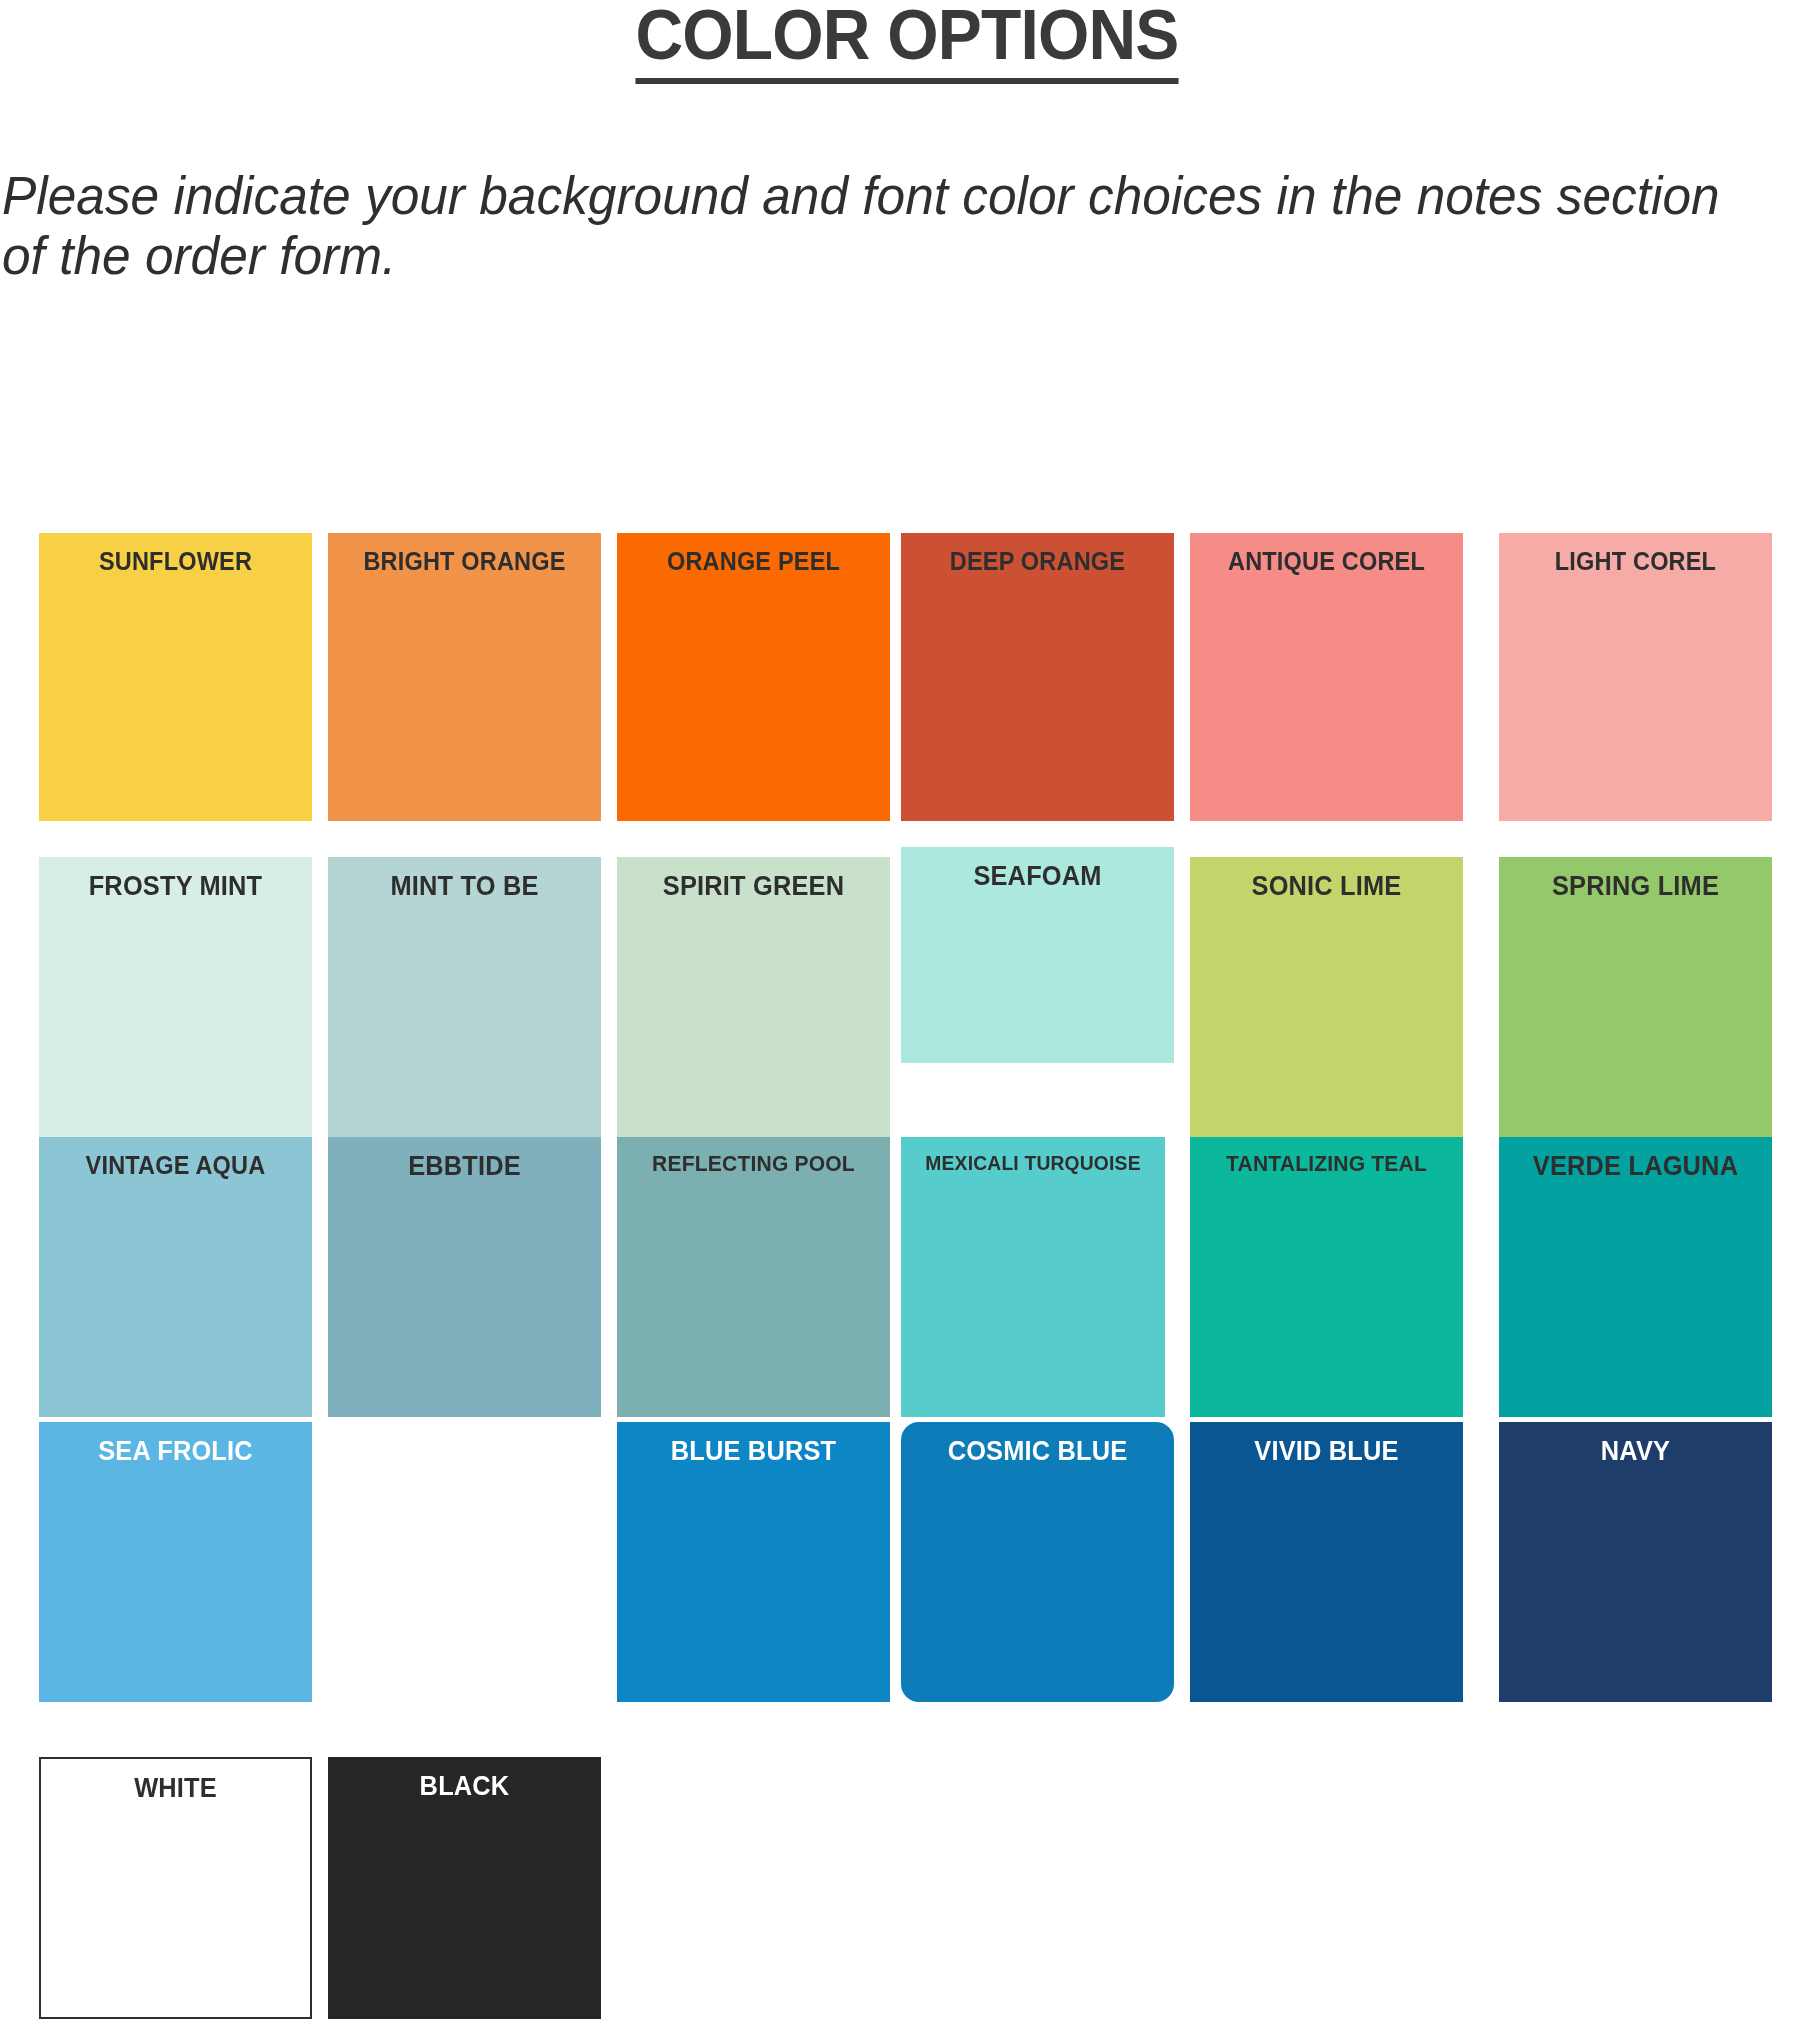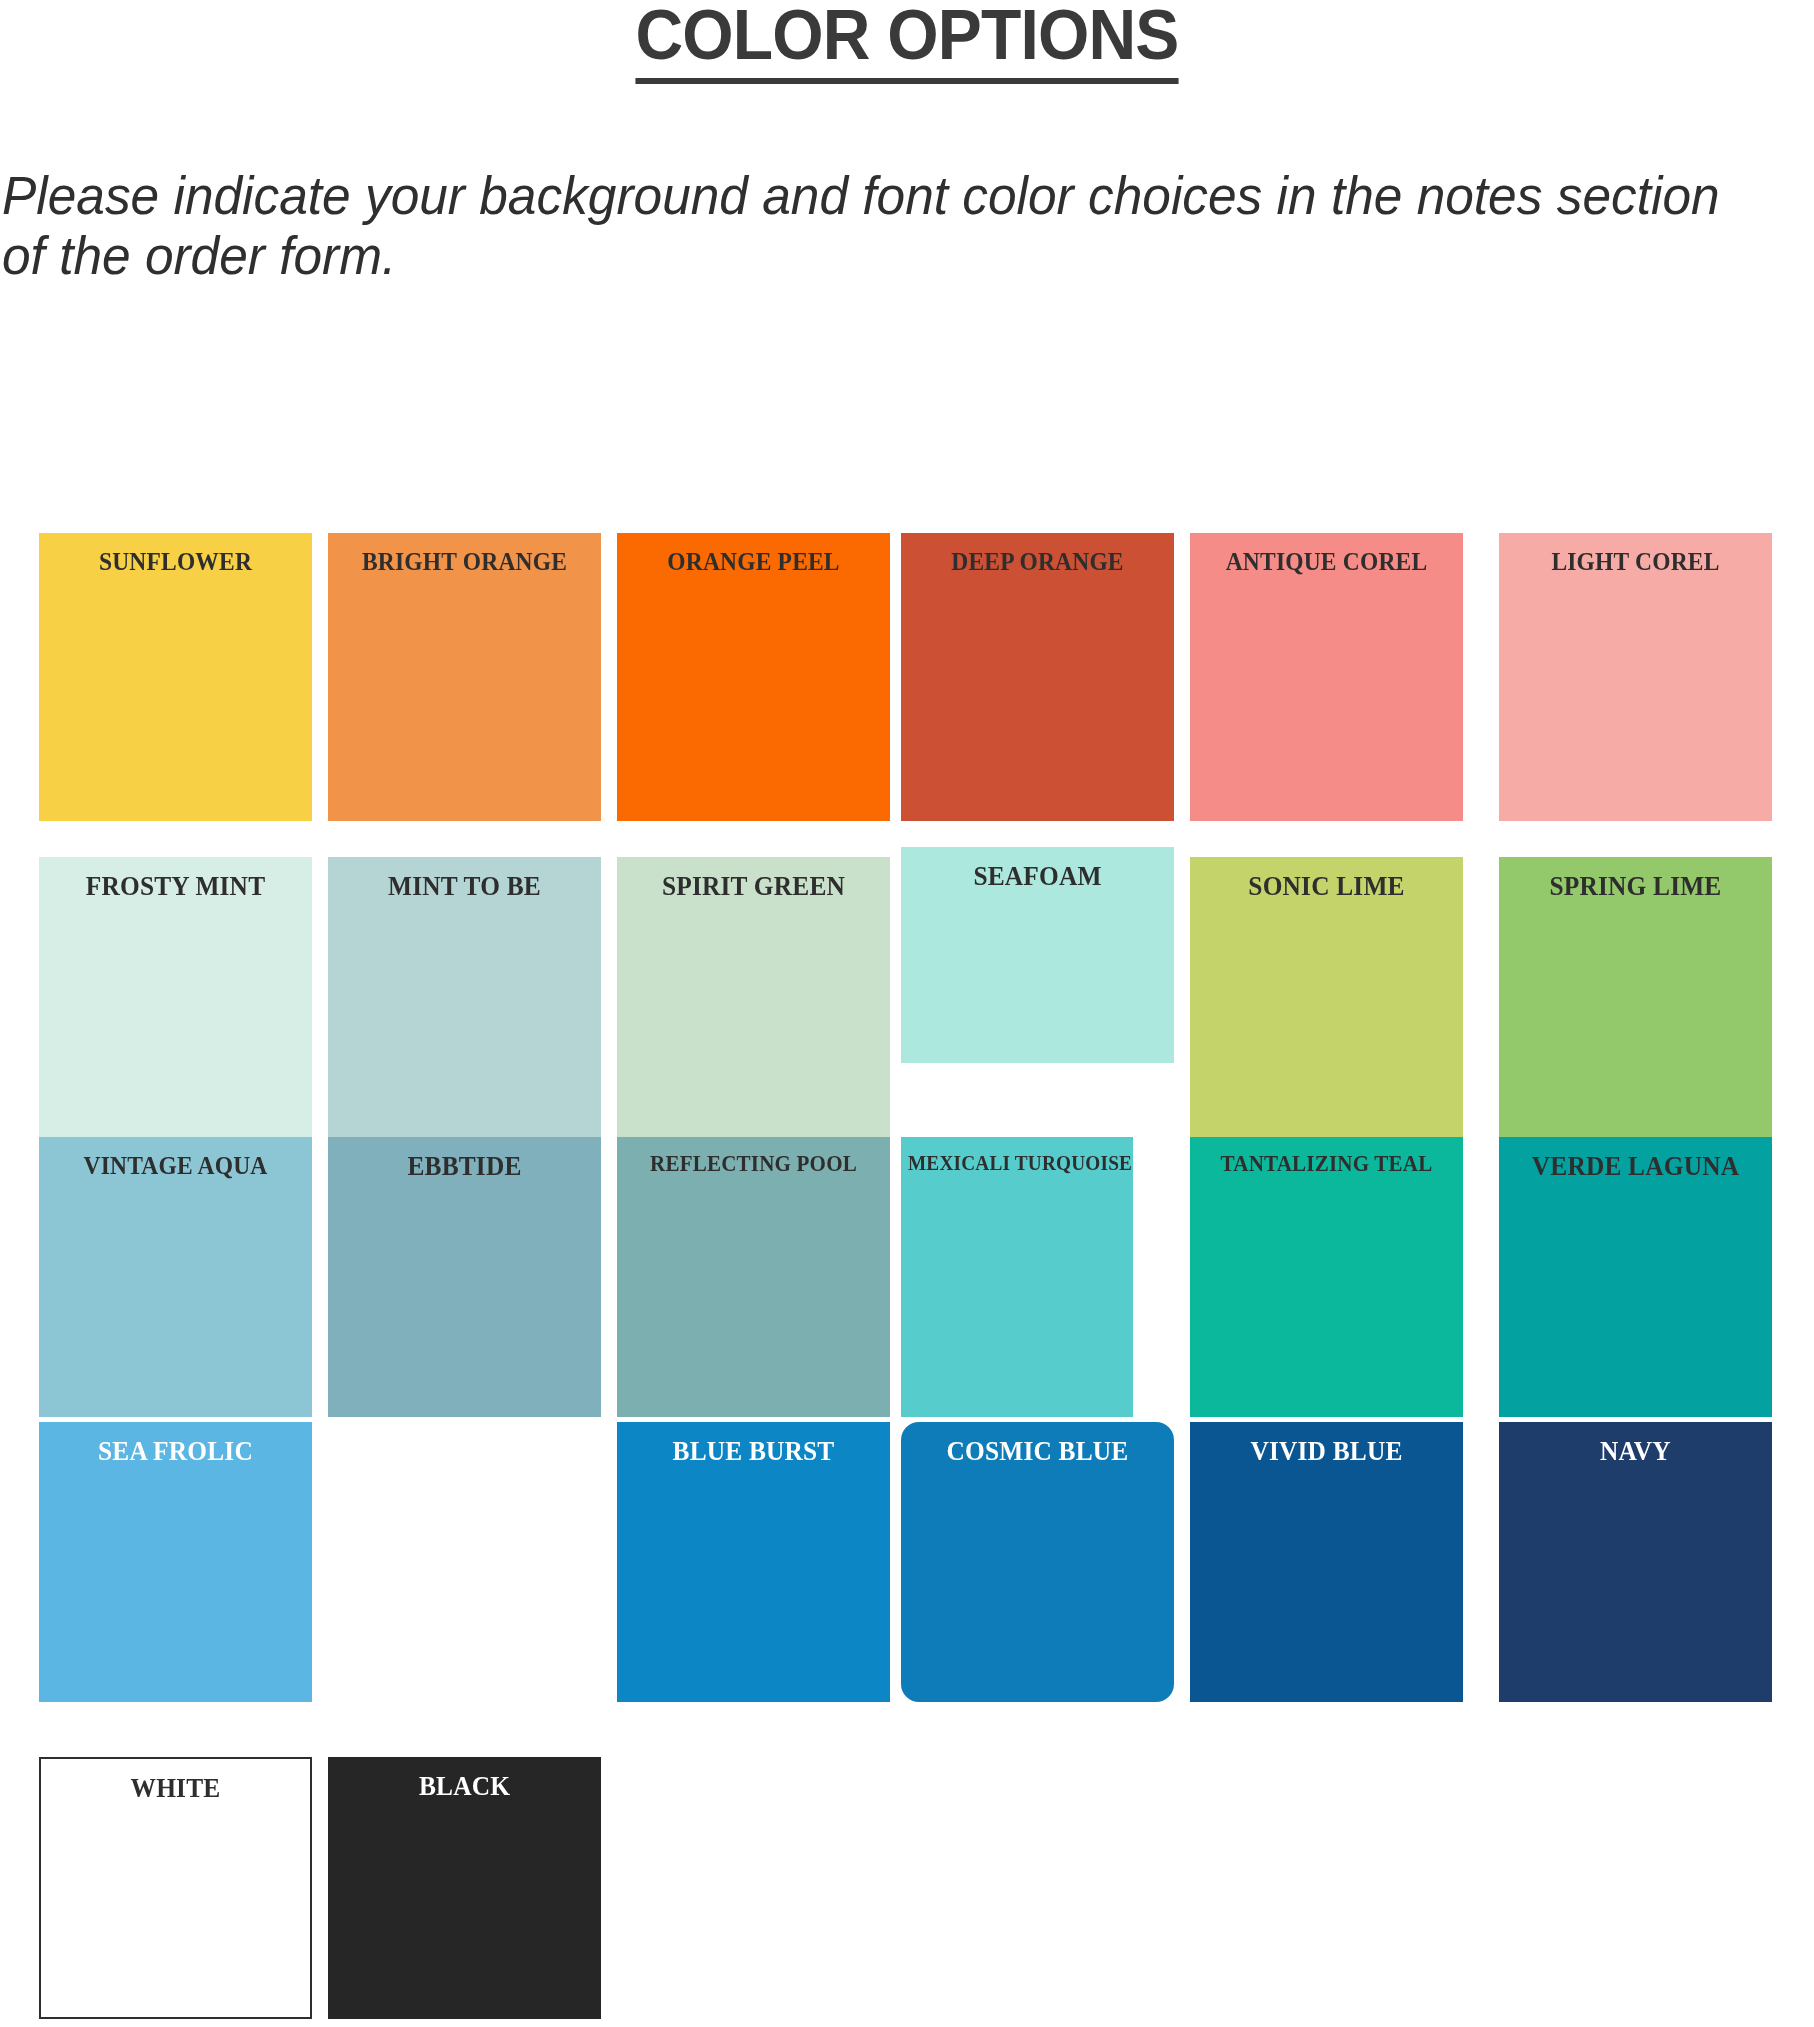--- a/index.html
+++ b/index.html
@@ -54,21 +54,20 @@
     position: absolute;
     top: 0;
     left: 0;
     width: 1814px;
     height: 2028px;
   }
   .swatch {
     position: absolute;
     box-sizing: border-box;
     display: block;
-    font-family: Liberation Serif, serif;
   }
   .swatch-label {
     position: absolute;
     left: 0;
     right: 0;
     top: 15px;
     text-align: center;
     font-weight: bold;
     font-size: 25px;
     letter-spacing: 0.2px;
@@ -129,21 +128,21 @@
     </div>
     <div class="swatch" style="left: 39px; top: 1137px; width: 273px; height: 280px; background: rgb(140, 198, 212);">
       <div class="swatch-label" style="color: rgb(46, 46, 46);">VINTAGE AQUA</div>
     </div>
     <div class="swatch" style="left: 328px; top: 1137px; width: 273px; height: 280px; background: rgb(127, 176, 188);">
       <div class="swatch-label lg" style="color: rgb(46, 46, 46);">EBBTIDE</div>
     </div>
     <div class="swatch" style="left: 617px; top: 1137px; width: 273px; height: 280px; background: rgb(124, 176, 176); padding-left: 8px;">
       <div class="swatch-label sm" style="color: rgb(46, 46, 46);">REFLECTING POOL</div>
     </div>
-    <div class="swatch" style="left: 901px; top: 1137px; width: 232px; height: 280px; background: rgb(87, 204, 204);">
+    <div class="swatch" style="left: 901px; top: 1137px; width: 264px; height: 280px; background: rgb(87, 204, 204);">
       <div class="swatch-label xs" style="color: rgb(46, 46, 46);">MEXICALI TURQUOISE</div>
     </div>
     <div class="swatch" style="left: 1190px; top: 1137px; width: 273px; height: 280px; background: rgb(12, 184, 155);">
       <div class="swatch-label sm" style="color: rgb(46, 46, 46);">TANTALIZING TEAL</div>
     </div>
     <div class="swatch" style="left: 1499px; top: 1137px; width: 273px; height: 280px; background: rgb(3, 162, 160);">
       <div class="swatch-label lg" style="color: rgb(46, 46, 46);">VERDE LAGUNA</div>
     </div>
     <div class="swatch" style="left: 39px; top: 1422px; width: 273px; height: 280px; background: rgb(91, 182, 227);">
       <div class="swatch-label lg" style="color: rgb(255, 255, 255);">SEA FROLIC</div>

